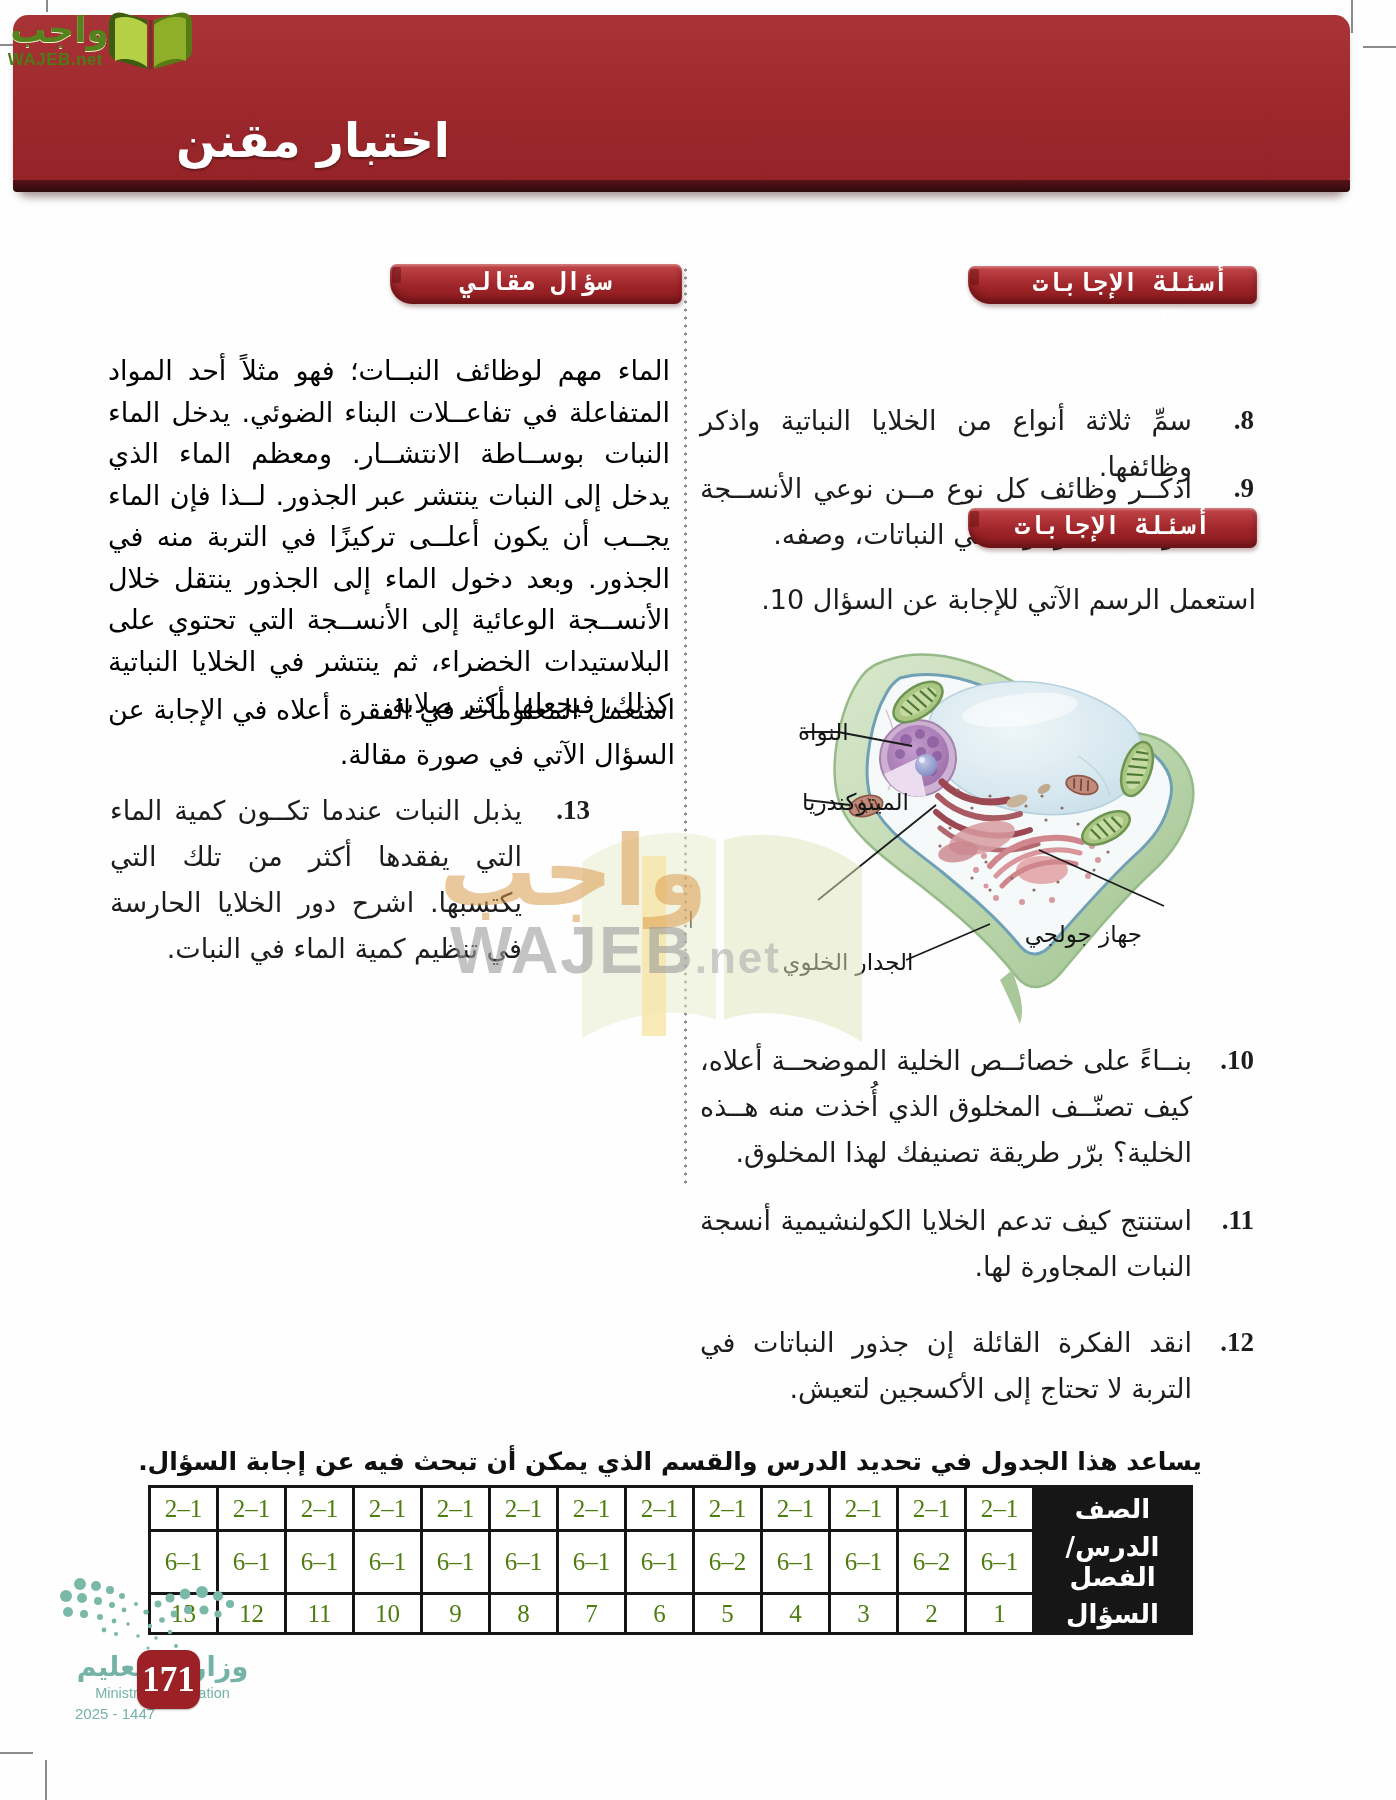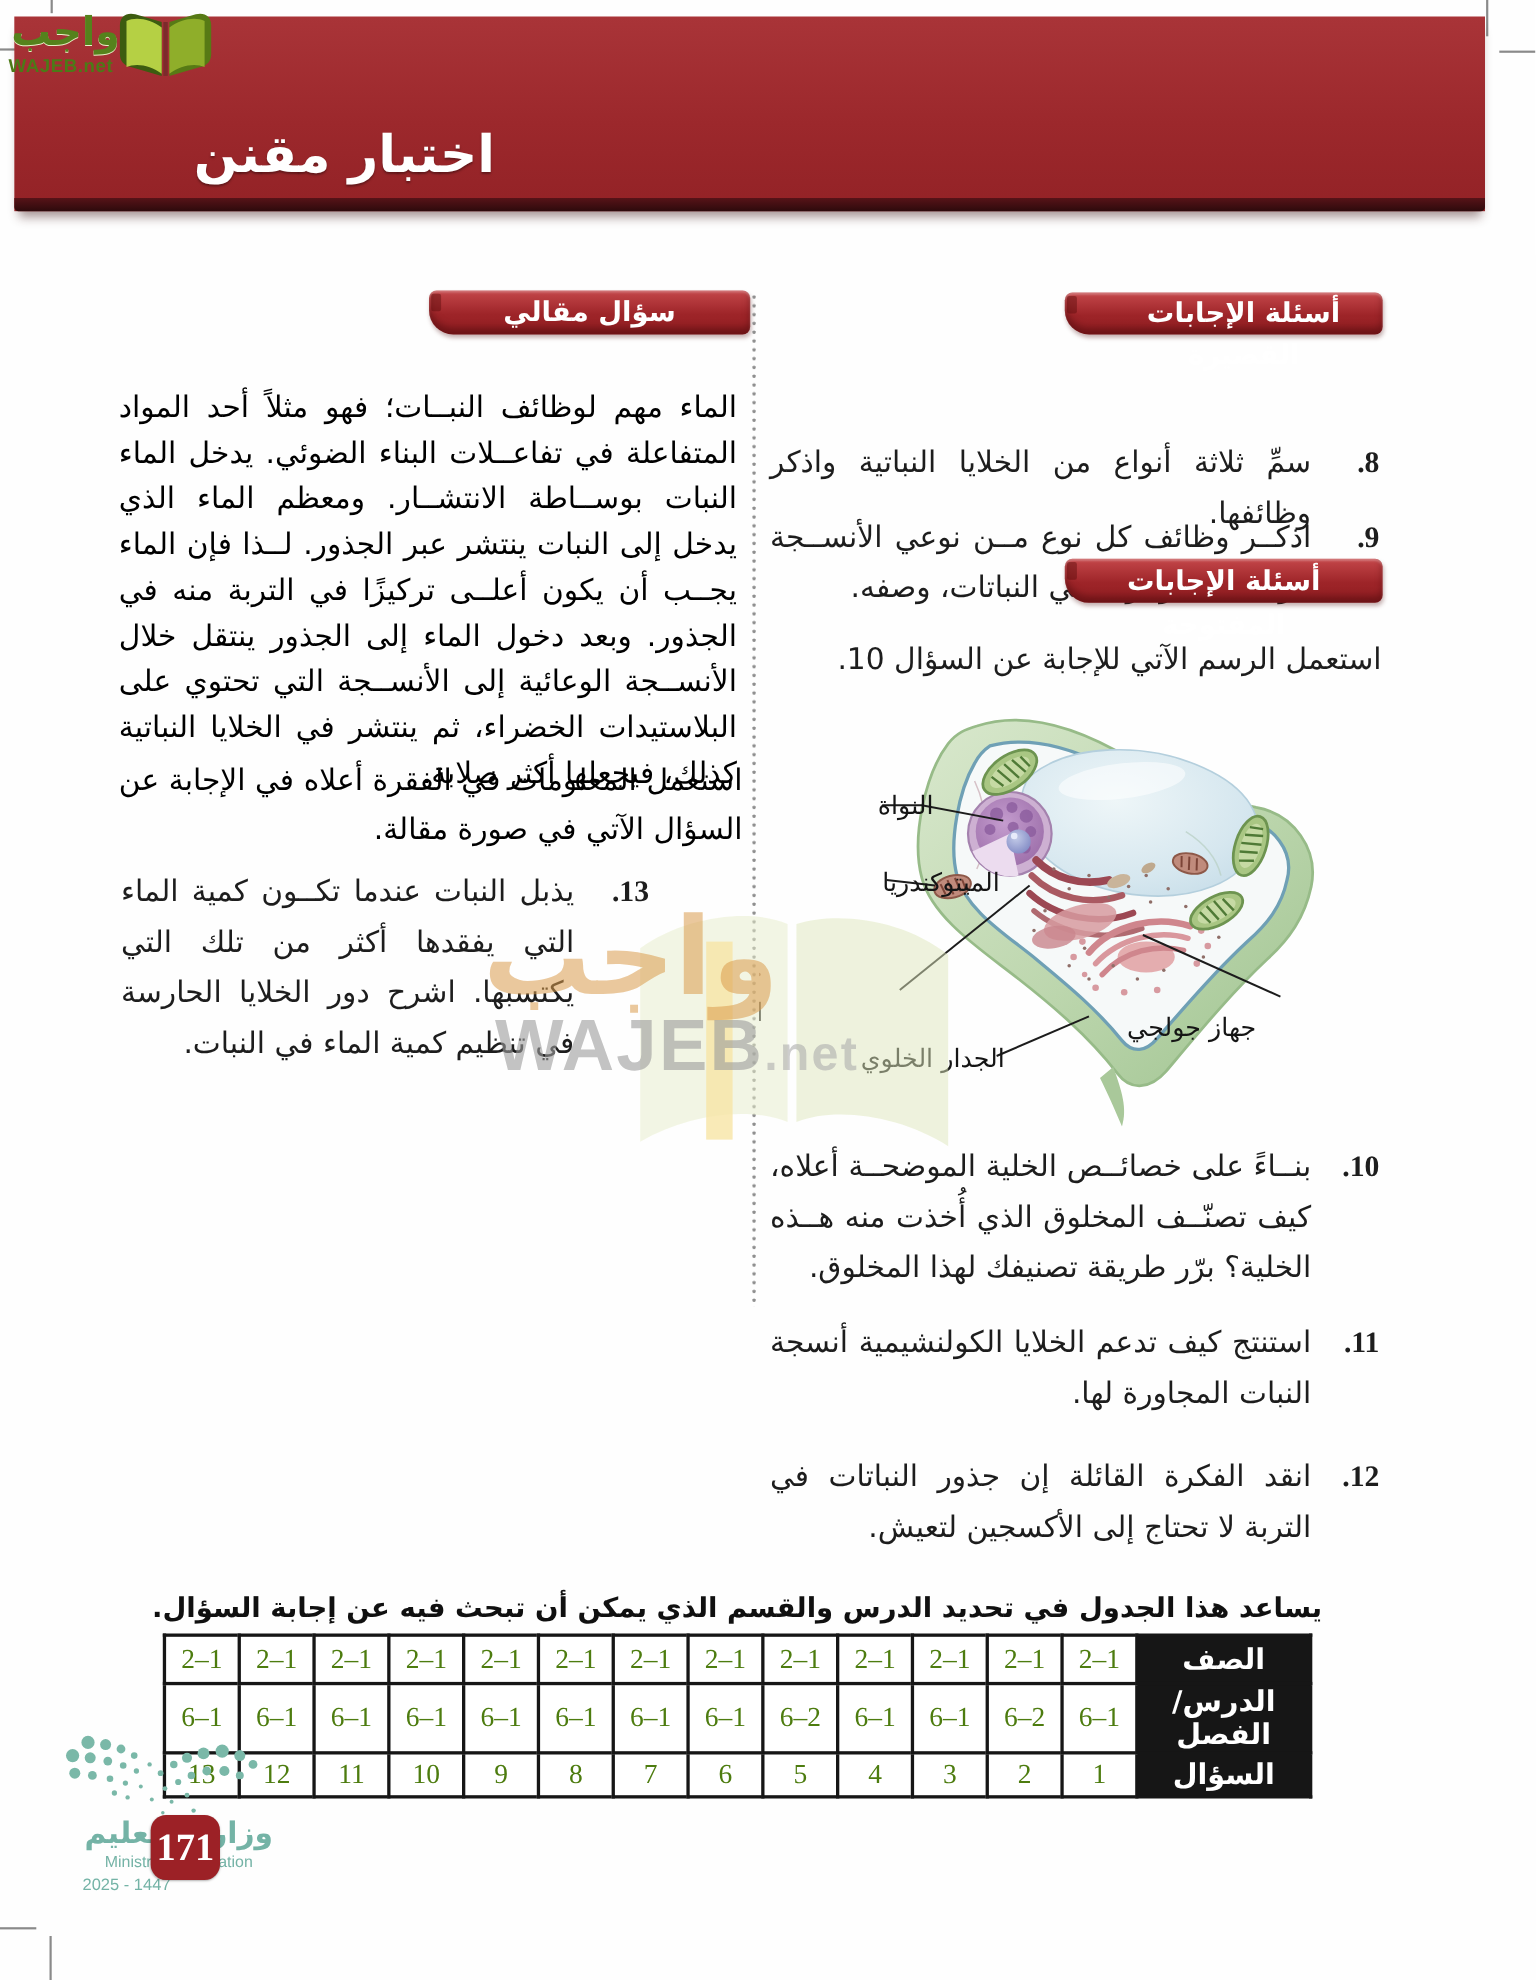--- a/index.html
+++ b/index.html
@@ -4,21 +4,21 @@
 <style>
   html,body{margin:0;padding:0;background:#fff;}
   .page{position:relative;width:1396px;height:1800px;background:#fefefe;overflow:hidden;
         font-family:"DejaVu Sans",sans-serif;color:#1d1d1d;}
   [data-name]{box-sizing:border-box;}
 
   
   .mark{position:absolute;background:#8a8a8a;}
 
   
-  .banner{position:absolute;left:13px;top:15px;width:1337px;height:177px;border-radius:0;
+  .banner{position:absolute;left:13px;top:15px;width:1337px;height:177px;border-radius:15px;
           background:linear-gradient(180deg,#a93438 0%,#9c282c 55%,#932226 100%);
           box-shadow:0 9px 9px -4px rgba(60,20,20,.45);}
   .banner::after{content:"";position:absolute;left:0;right:0;bottom:0;height:12px;
           background:linear-gradient(180deg,#571318,#2d0a0c);border-radius:0 0 4px 4px;}
   .banner-title{position:absolute;left:160px;top:98px;width:280px;color:#fff;
           font-size:47px;font-weight:bold;direction:rtl;text-align:center;
           text-shadow:0 2px 2px rgba(0,0,0,.35);}
 
   
   .wajeb-top{position:absolute;left:6px;top:6px;width:195px;height:72px;z-index:12;}
@@ -27,21 +27,21 @@
   .wajeb-top .en{position:absolute;right:98px;top:44px;font-family:"Liberation Sans",sans-serif;
                  font-size:17px;font-weight:bold;color:#4c7a17;letter-spacing:.5px;}
   .wajeb-top svg{position:absolute;left:97px;top:1px;}
 
   
   .badge{position:absolute;height:40px;border-radius:7px 7px 7px 22px;
          background:linear-gradient(180deg,#c4474a 0%,#9d2428 55%,#941f23 100%);
          box-shadow:inset 0 2px 2px rgba(255,255,255,.28), inset 0 -6px 7px rgba(70,8,10,.5),
                     1px 3px 4px rgba(90,30,30,.35);
          color:#fff;font-size:25px;font-weight:bold;text-align:center;line-height:40px;
-         direction:rtl;}
+         direction:rtl;font-family:Liberation Mono, monospace;}
   .badge::after{content:"";position:absolute;left:2px;top:3px;width:9px;height:16px;
          background:rgba(90,10,12,.45);border-radius:2px;}
 
   
   .tx{position:absolute;direction:rtl;text-align:justify;font-size:27px;line-height:1.54;
       color:#000000;}
   .q{position:absolute;direction:rtl;text-align:justify;font-size:27px;line-height:1.7;
      padding-right:64px;color:#1d1d1d;}
   .qnum{position:absolute;right:2px;top:0;font-family:"Liberation Serif",serif;
         font-weight:bold;font-size:27px;}

